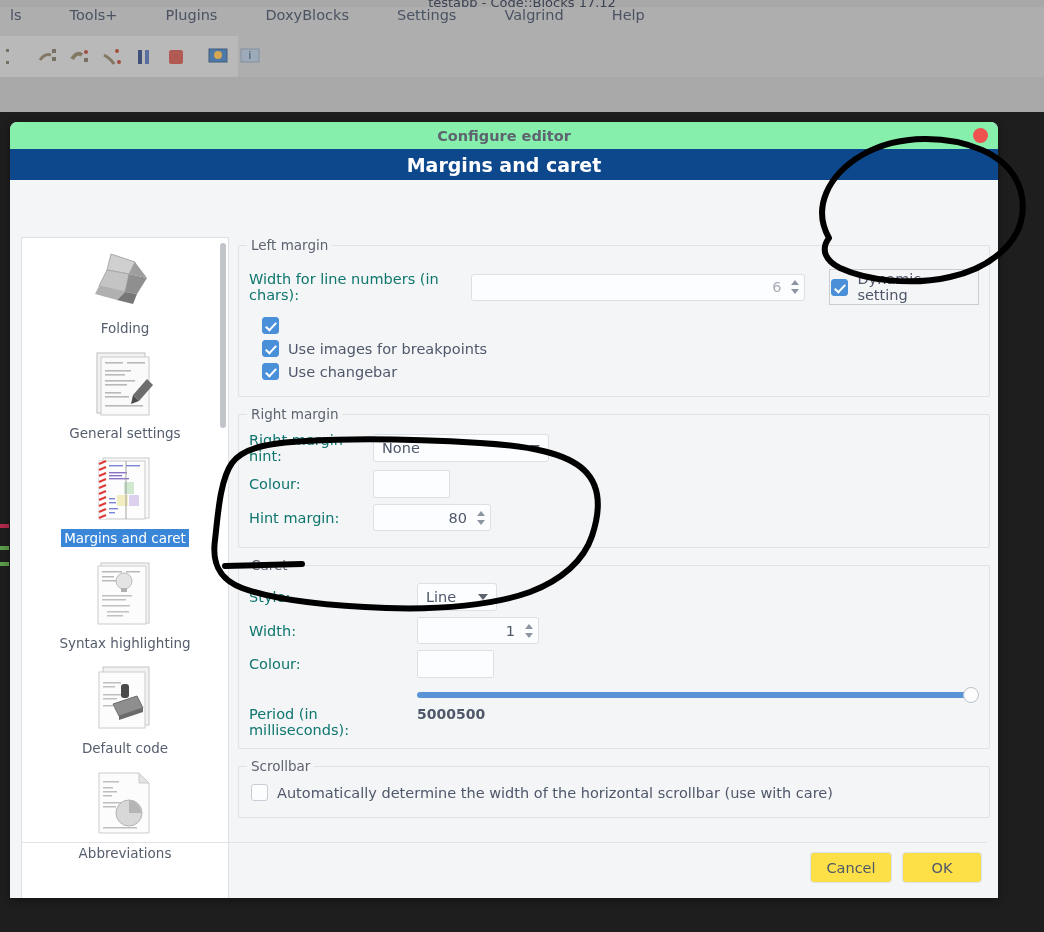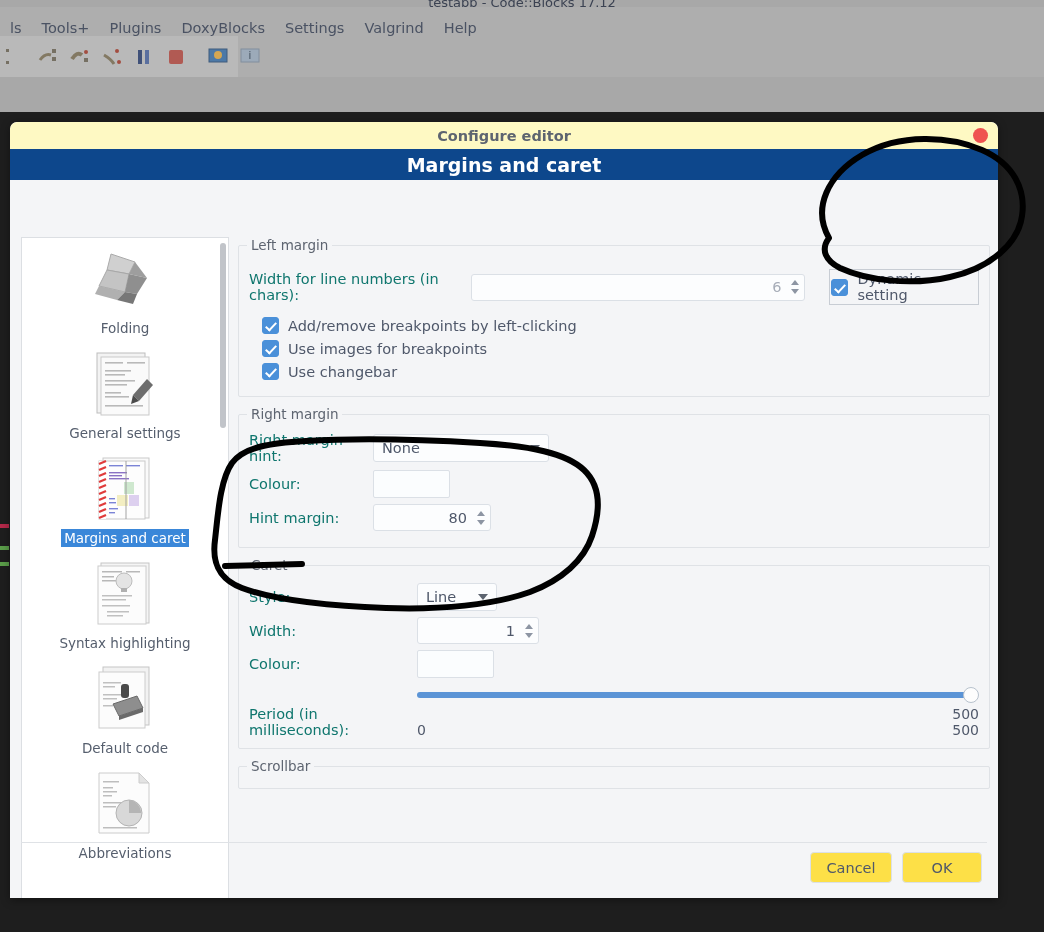--- a/index.html
+++ b/index.html
@@ -17,22 +17,23 @@
     position: absolute; left: 0; top: 0; width: 1044px; height: 7px;
     background: #a8a8a8;
   }
   .titlebar-text {
     position: absolute; left: 0; top: -5px; width: 1044px;
     text-align: center; font-size: 13px; color: #3b4252;
     overflow: hidden; height: 12px;
   }
   .menubar {
     position: absolute; left: 0; top: 7px; width: 1044px; height: 29px;
-    background: #aeaeae; display: flex; align-items: flex-end;
+    background: #aeaeae; display: flex; align-items: flex-start;
     padding-left: 0px;
+    gap: 28px;
   }
   .menu-item {
     font-size: 14.5px; color: #4a5263; padding: 0 10px; white-space: nowrap;
   }
   .toolbar {
     position: absolute; left: 0; top: 36px; width: 1044px; height: 41px;
     background: #aeaeae;
   }
   .toolbar-inner {
     position: absolute; left: 0; top: 0; width: 238px; height: 41px;
@@ -50,21 +51,21 @@
   .edge-mark { position: absolute; left: 0; width: 9px; height: 4px; }
 
   
   .dialog {
     position: absolute; left: 10px; top: 122px; width: 988px; height: 776px;
     background: #f4f5f7; border-radius: 7px 7px 0 0;
     box-shadow: 0 2px 10px rgba(0,0,0,.4);
     overflow: hidden;
   }
   .dlg-titlebar {
-    height: 27px; background: #fef9c3; position: relative;
+    height: 27px; background: #86efac; position: relative;
     display: flex; align-items: center; justify-content: center;
     border-radius: 7px 7px 0 0;
   }
   .dlg-title { font-size: 14.5px; font-weight: bold; color: #5d6470; }
   .dlg-close {
     position: absolute; right: 10px; top: 6px;
     width: 15px; height: 15px; border-radius: 50%; background: #ef5350;
   }
   .dlg-header {
     height: 31px; background: #0d478c;
@@ -471,21 +472,20 @@
             </span>
           </div>
           <div class="chk-row" style="margin-left:24px;border:1px solid #c8cdd4;padding:1px 4px 1px 1px;">
             <span class="chk"></span>
             <span class="chk-label">Dynamic setting</span>
           </div>
         </div>
 
         <div class="chk-row">
           <span class="chk"></span>
-          <span class="chk-label">Add/remove breakpoints by left-clicking</span>
         </div>
         <div class="chk-row">
           <span class="chk"></span>
           <span class="chk-label">Use images for breakpoints</span>
         </div>
         <div class="chk-row">
           <span class="chk"></span>
           <span class="chk-label">Use changebar</span>
         </div>
       </fieldset>
@@ -545,36 +545,40 @@
           <div class="colorbox"></div>
         </div>
 
         <div style="position:relative;margin-top:2px;">
           <div class="slider-wrap" style="margin-left:168px;">
             <div class="slider-track"></div>
             <div class="slider-thumb"></div>
           </div>
           <div style="display:flex;align-items:flex-start;">
             <span class="lbl" style="width:168px;">Period (in milliseconds):</span>
-            <div style="flex:1;display:flex;flex-direction:column;">
+            <div style="flex:1;display:flex;flex-direction:row;font-weight:bold;">
               <div style="display:flex;justify-content:space-between;">
                 <span style="width:0"></span>
                 <span class="slider-max">500</span>
               </div>
               <div style="display:flex;justify-content:space-between;">
                 <span class="slider-min">0</span>
                 <span class="slider-max">500</span>
               </div>
             </div>
           </div>
         </div>
       </fieldset>
 
       <fieldset class="group">
         <legend>Scrollbar</legend>
+        <div class="chk-row" style="margin-left:2px;">
+          <span class="chk unchecked"></span>
+          <span class="chk-label">Automatically determine the width of the horizontal scrollbar (use with care)</span>
+        </div>
       </fieldset>
 
     </div>
 
     <div class="footer-sep"></div>
     <div class="footer">
       <div class="btn">Cancel</div>
       <div class="btn" style="min-width:80px;">OK</div>
     </div>
 

